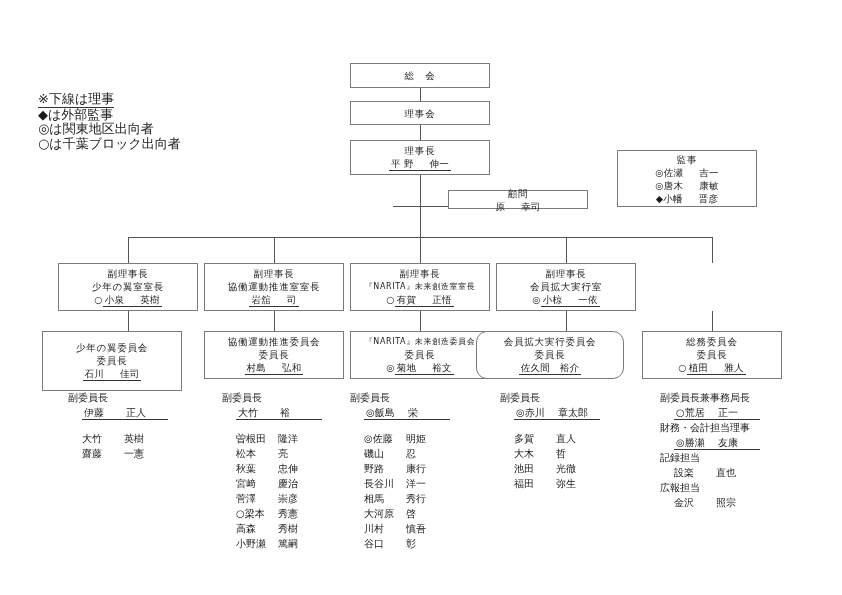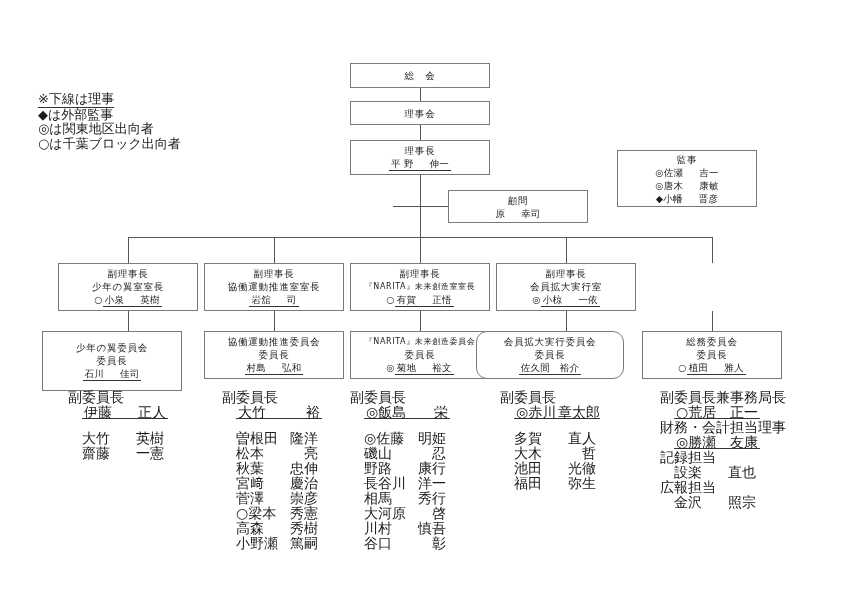--- a/index.html
+++ b/index.html
@@ -41,28 +41,28 @@
   
   #legend{
     position:absolute;left:38px;top:92px;
     font-size:13px;line-height:14.5px;
     white-space:nowrap;
   }
   #legend .lg0{border-bottom:1px solid #333;display:inline-block;padding-bottom:0;}
   
   .col{
     position:absolute;
-    font-size:14px;line-height:15px;
+    font-size:10px;line-height:15px;
     white-space:nowrap;
   }
   .col .role{margin-left:0;}
   .col .gap{height:11px;}
   .nmrow{display:block;}
   .nmrow .f{display:inline-block;width:42px;text-align:left;}
-  .nmrow .g{display:inline-block;width:40px;text-align:right;}
+  .nmrow .g{display:inline-block;width:40px;text-align:left;}
   .nmrow.ind{padding-left:14px;}
 </style>
 </head>
 <body>
 
 <div id="chart">
 
   <div id="legend">
     <div><span class="lg0">※下線は理事</span></div>
     <div>◆は外部監事</div>
@@ -105,21 +105,21 @@
   </div>
 
   <div class="box" style="left:617px;top:150px;width:140px;height:57px;">
     <div class="ttl">監事</div>
     <div class="nm"><span>◎</span><span>佐瀬</span><span class="sp"></span><span>吉一</span></div>
     <div class="nm"><span>◎</span><span>唐木</span><span class="sp"></span><span>康敏</span></div>
     <div class="nm"><span>◆</span><span>小幡</span><span class="sp"></span><span>晋彦</span></div>
   </div>
 
 
-  <div class="box" style="left:448px;top:190px;width:140px;height:33px;">
+  <div class="box" style="left:448px;top:190px;width:140px;height:19px;">
     <div class="ttl">顧問</div>
     <div class="nm"><span>原</span><span class="sp"></span><span>幸司</span></div>
   </div>
 
   <div class="box" style="left:58px;top:263px;width:140px;height:48px;">
     <div class="ttl">副理事長</div>
     <div class="ttl">少年の翼室室長</div>
     <div class="nm"><span>○</span><span class="u"><span>小泉</span><span class="sp"></span><span>英樹</span></span></div>
   </div>
   <div class="box" style="left:204px;top:263px;width:140px;height:48px;">

